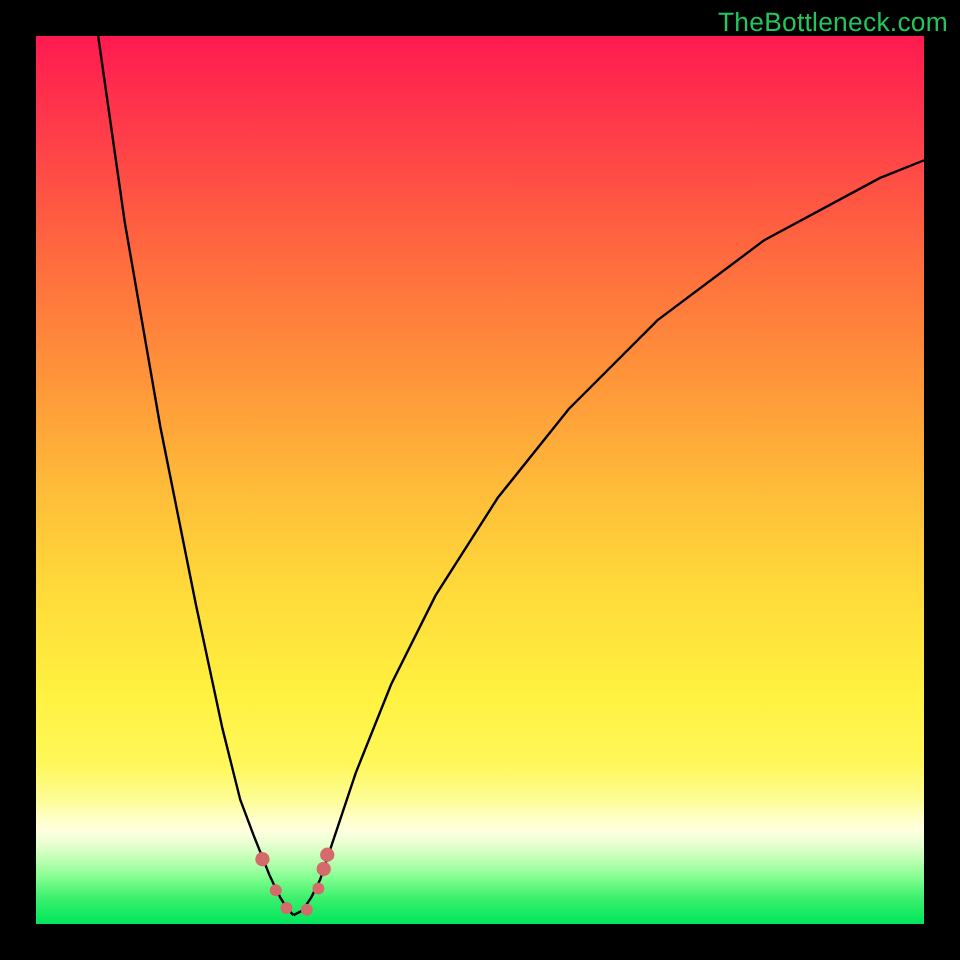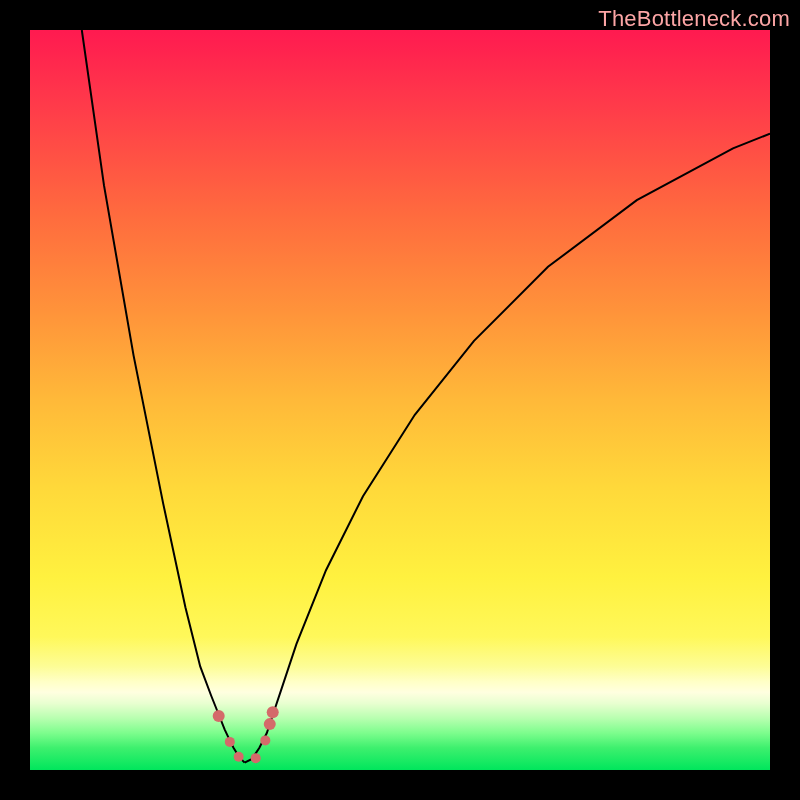--- a/index.html
+++ b/index.html
@@ -32,21 +32,21 @@
       #e8ffd0 91%,
       #b8ffb0 93%,
       #7dfd8d 95%,
       #3ef06e 97%,
       #00e65c 100%);
   }
   .watermark {
     position: absolute;
     top: 6px;
     right: 10px;
-    color: #fca5a5;
+    color: #22c55e;
     font-size: 22px;
     font-weight: 500;
     letter-spacing: 0.2px;
     z-index: 10;
   }
   svg.curve {
     position: absolute;
     left: 0;
     top: 0;
     width: 740px;

